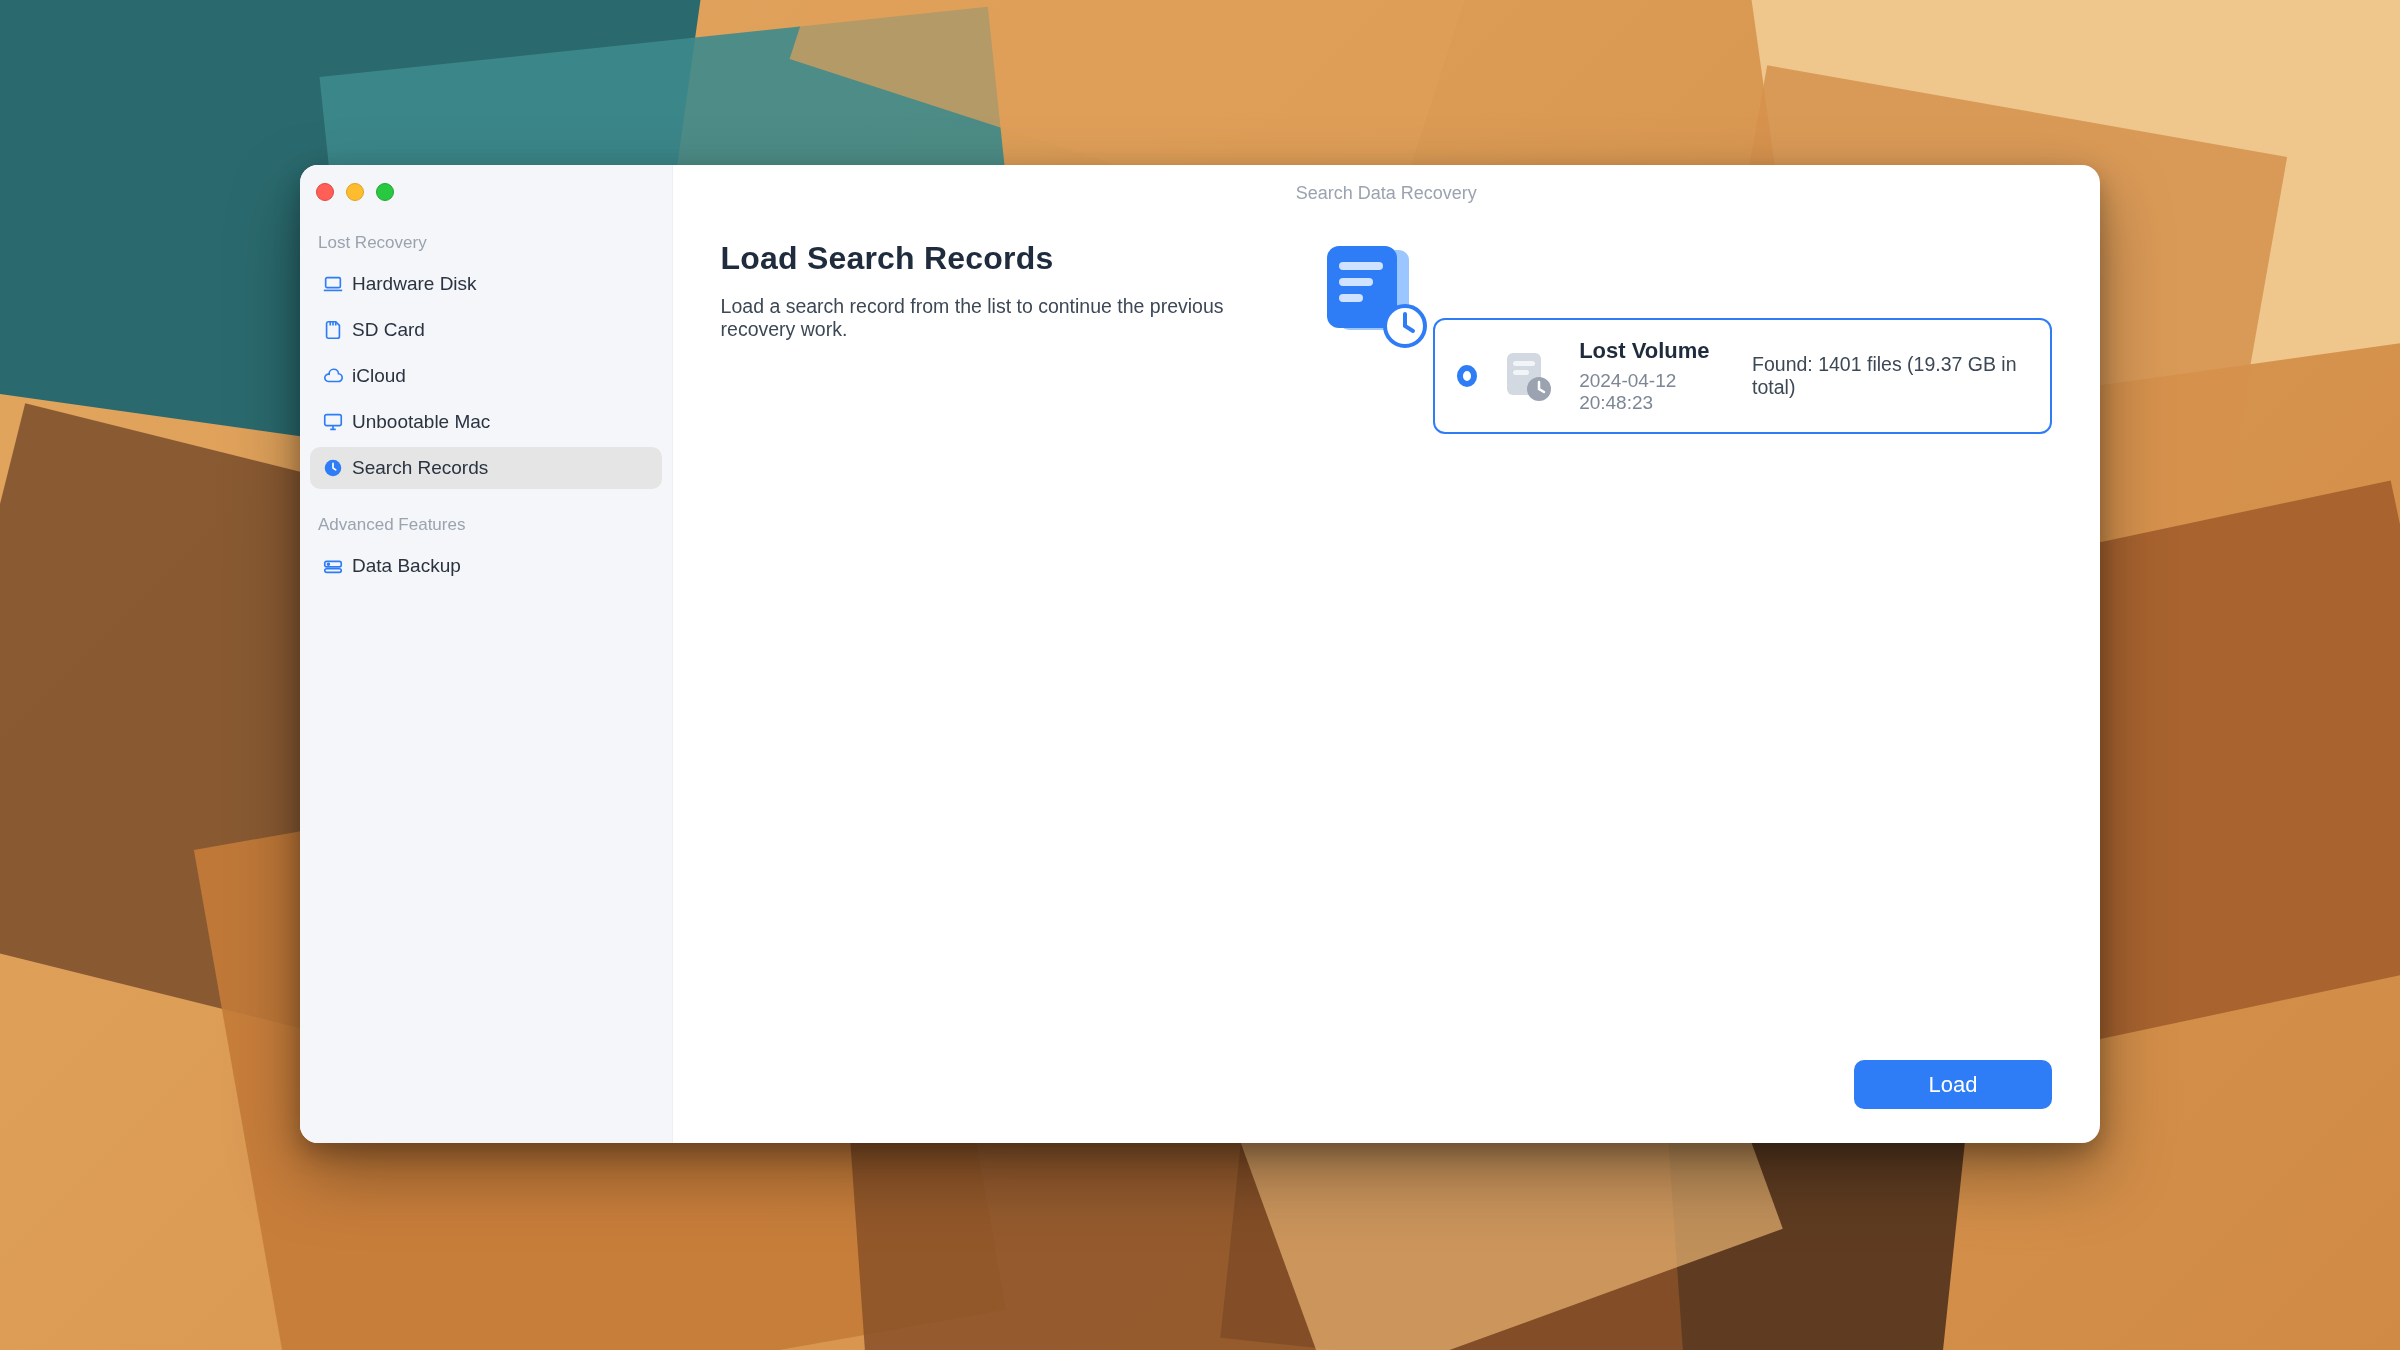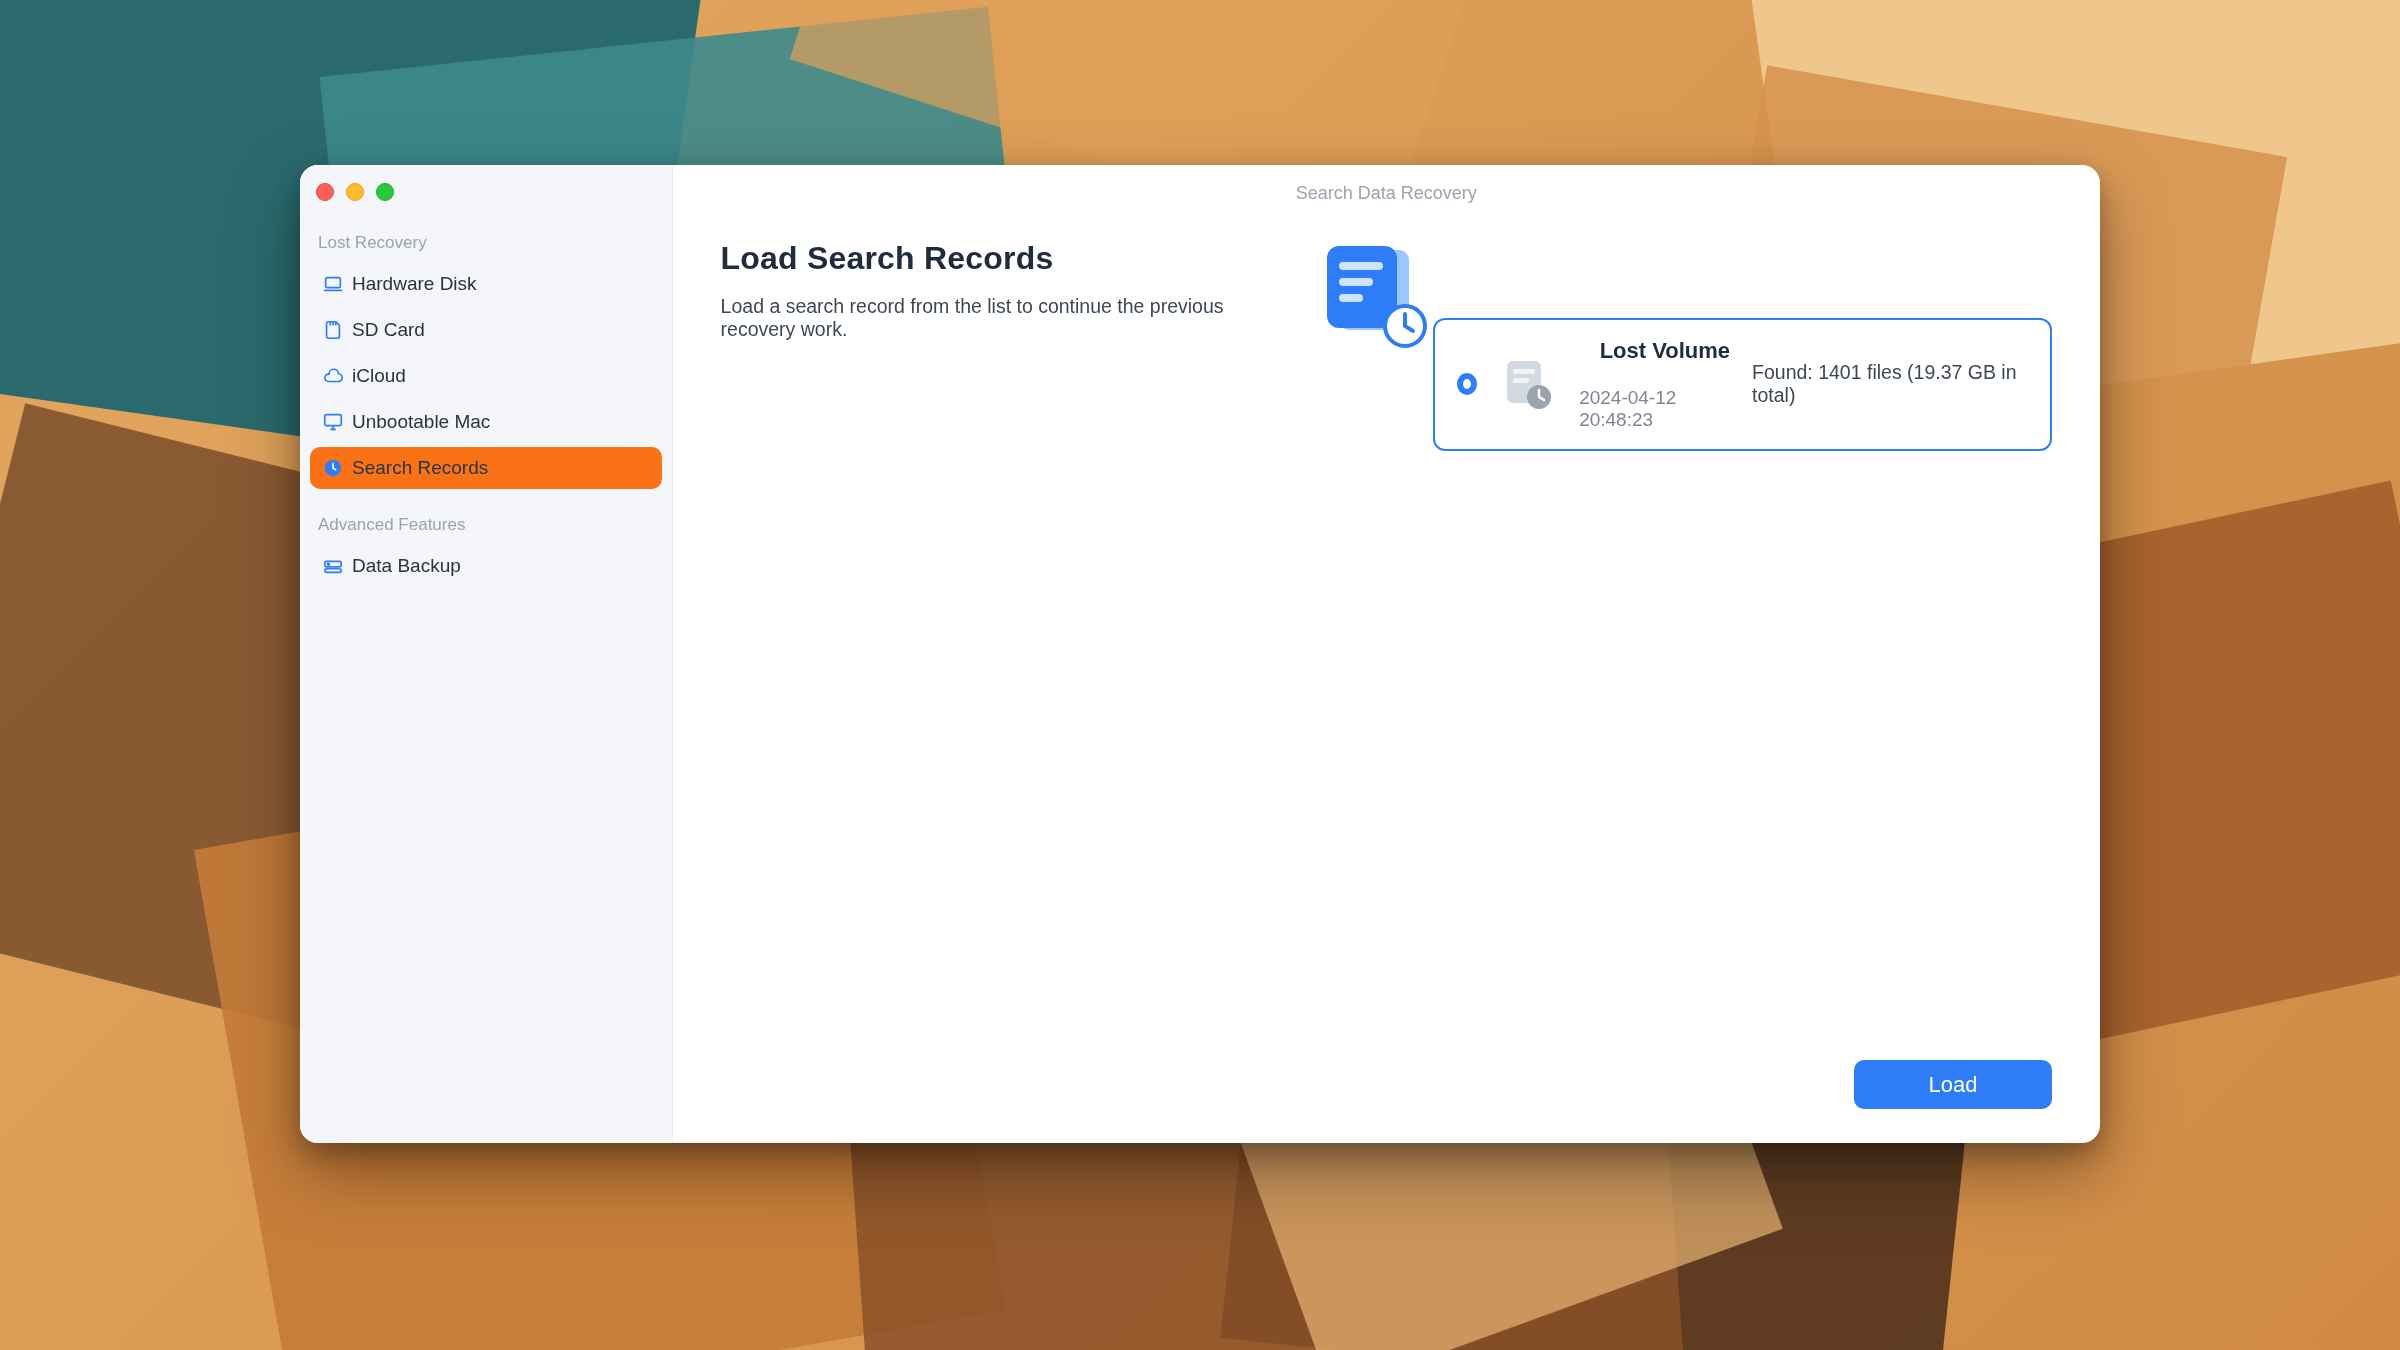--- a/index.html
+++ b/index.html
@@ -67,21 +67,21 @@
   .nav { display:flex; flex-direction:column; gap:4px; padding: 0 2px; }
   .nav-item {
     display:flex; align-items:center; gap:8px;
     padding: 10px 12px;
     border-radius: 10px;
     color:#2a3340;
     font-size: 19px;
     cursor: pointer;
   }
   .nav-item .icon { width:22px; height:22px; display:flex; align-items:center; justify-content:center; }
-  .nav-item.active { background:#f97316; }
+  .nav-item.active { background:#e5e5e5; }
   .nav-spacer { height: 20px; }
 
   .icon svg { display:block; }
 
   
   .main {
     flex:1;
     display:flex;
     flex-direction:column;
     position:relative;
@@ -125,21 +125,21 @@
     gap: 22px;
     background:#fff;
     cursor:pointer;
   }
   .record-radio {
     width:22px; height:22px; border-radius:50%;
     border:6px solid #2f7df6;
     background:#fff;
   }
   .record-thumb { width:58px; height:58px; }
-  .record-meta { display:flex; flex-direction:column; gap:23px;align-items:flex-end; }
+  .record-meta { display:flex; flex-direction:column; gap:6px; }
   .record-title { font-size:22px; font-weight:700; color:#1f2c3d; }
   .record-time  { font-size:19px; color:#7d8694; }
   .record-found { margin-left:auto; font-size:19.5px; color:#3d4856; }
 
   .footer {
     display:flex; justify-content:flex-end;
     padding: 0 48px 34px 48px;
   }
   .load-btn {
     background:#2f7df6;

